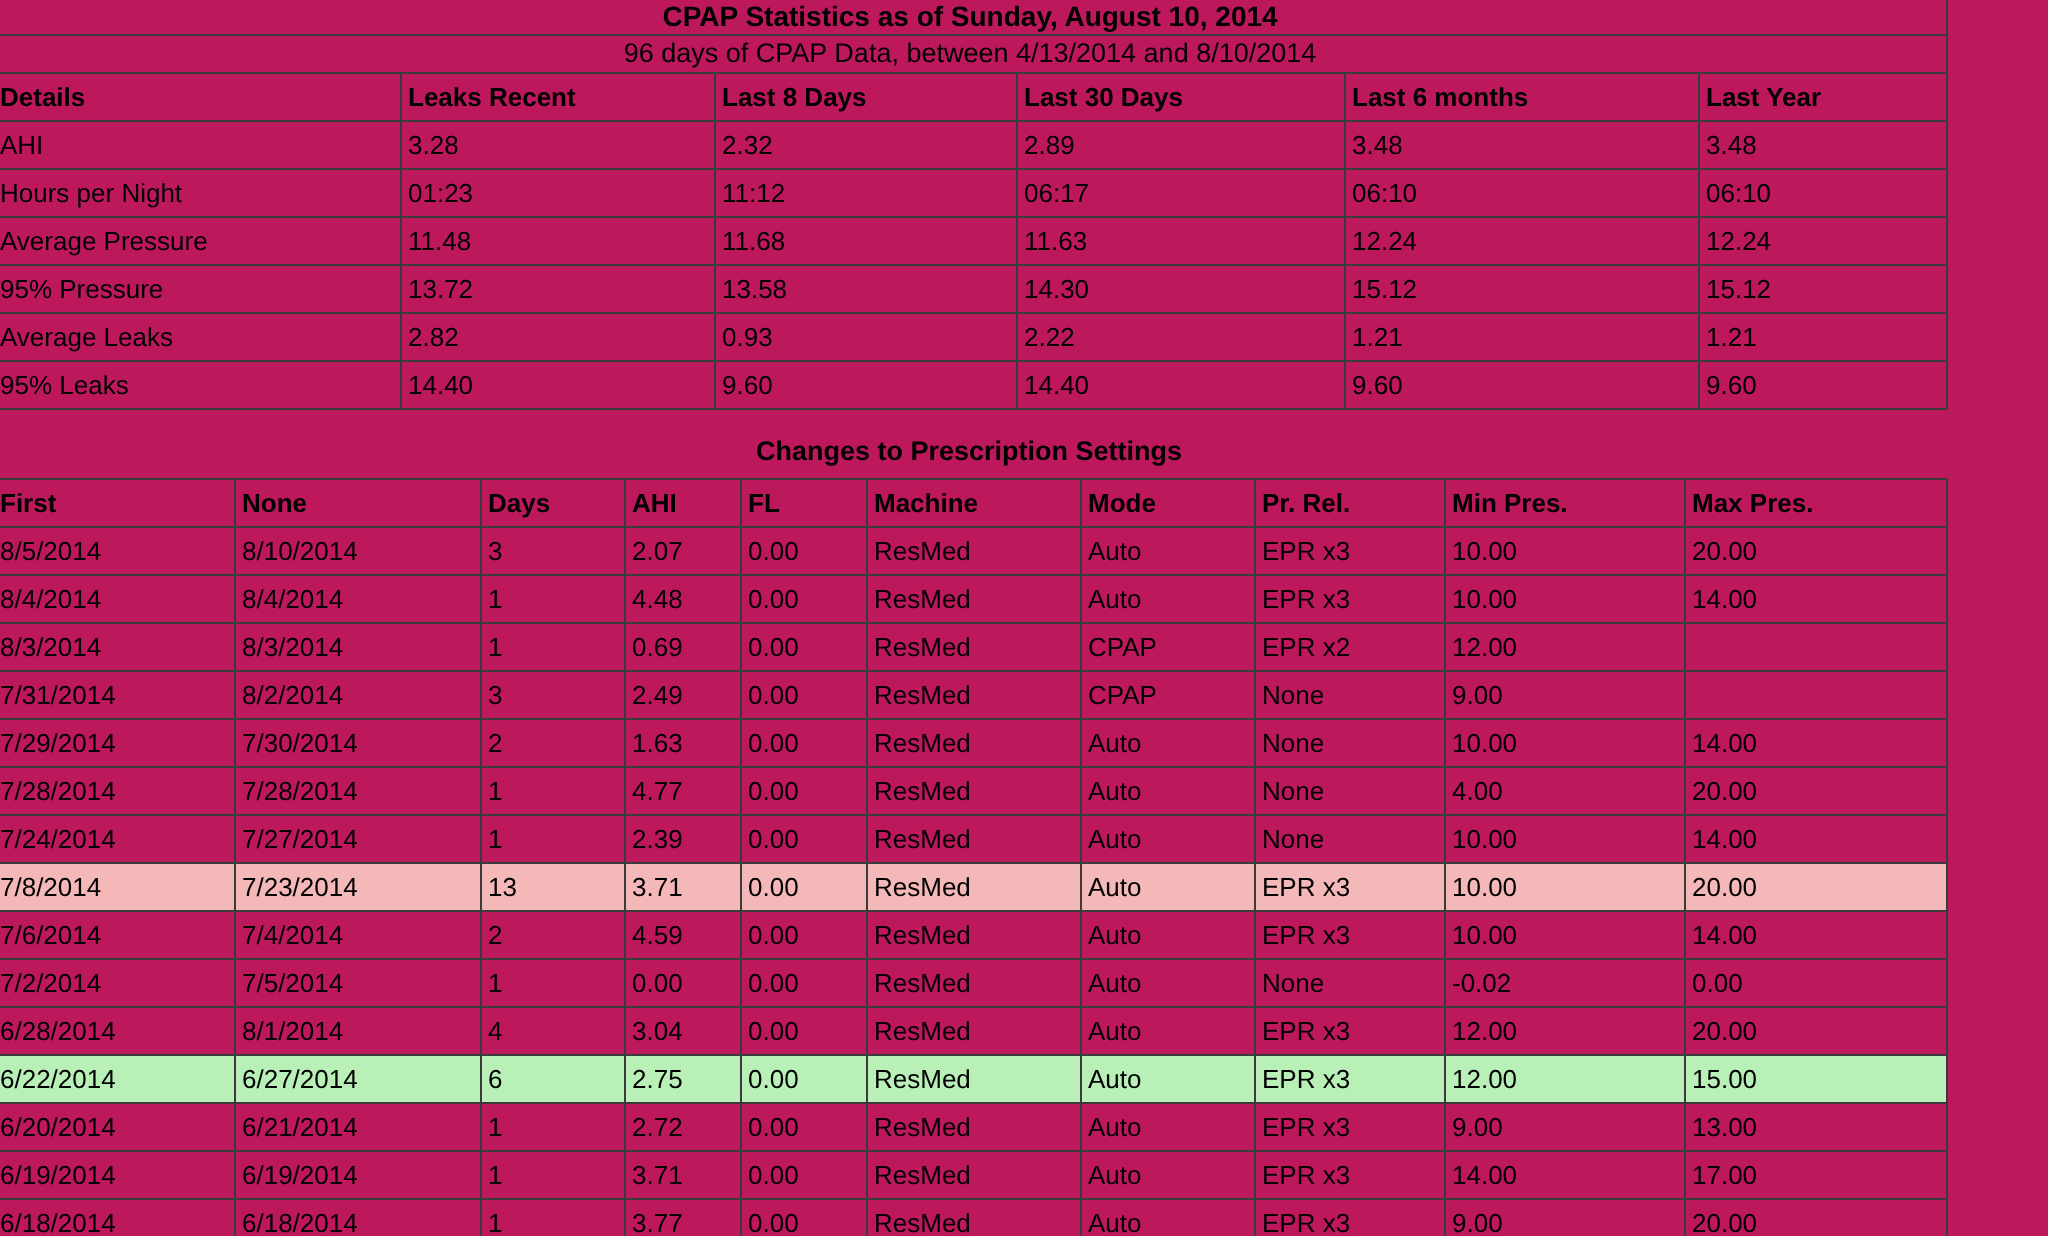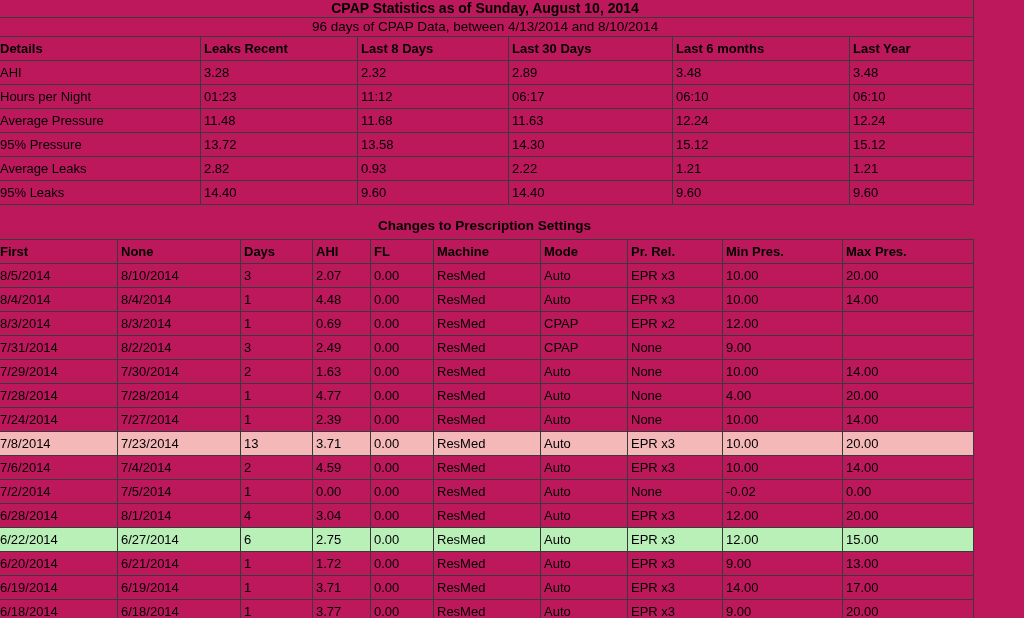--- a/index.html
+++ b/index.html
@@ -318,21 +318,21 @@
             <td>ResMed</td>
             <td>Auto</td>
             <td>EPR x3</td>
             <td>12.00</td>
             <td>15.00</td>
           </tr>
           <tr>
             <td>6/20/2014</td>
             <td>6/21/2014</td>
             <td>1</td>
-            <td>1.72</td>
+            <td>2.72</td>
             <td>0.00</td>
             <td>ResMed</td>
             <td>Auto</td>
             <td>EPR x3</td>
             <td>9.00</td>
             <td>13.00</td>
           </tr>
           <tr>
             <td>6/19/2014</td>
             <td>6/19/2014</td>

